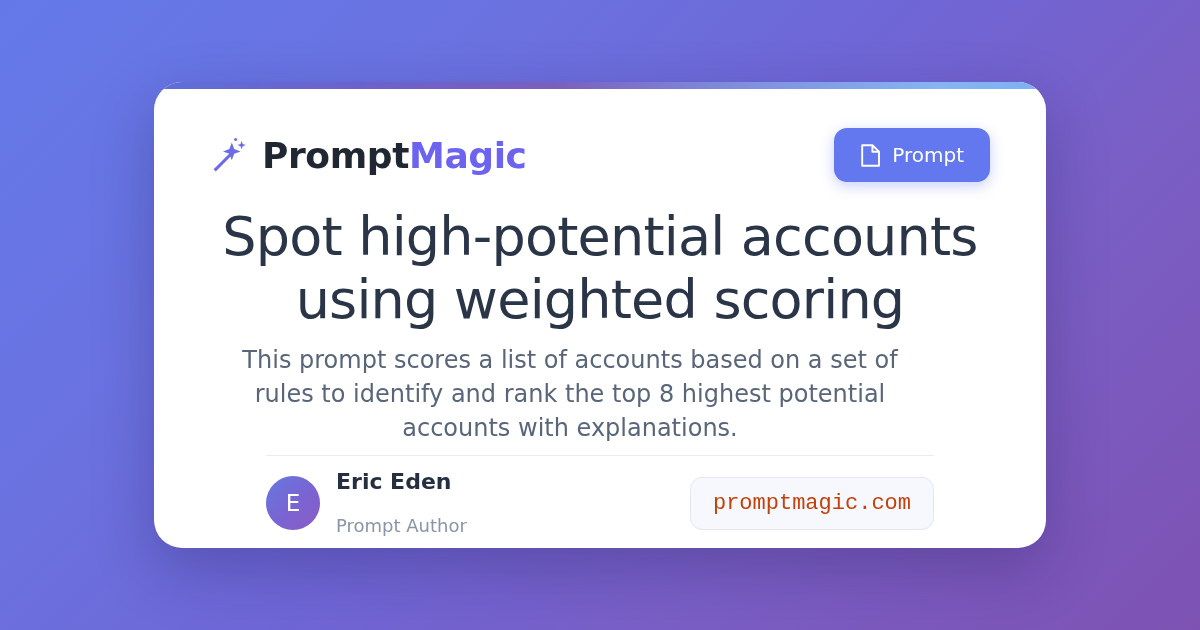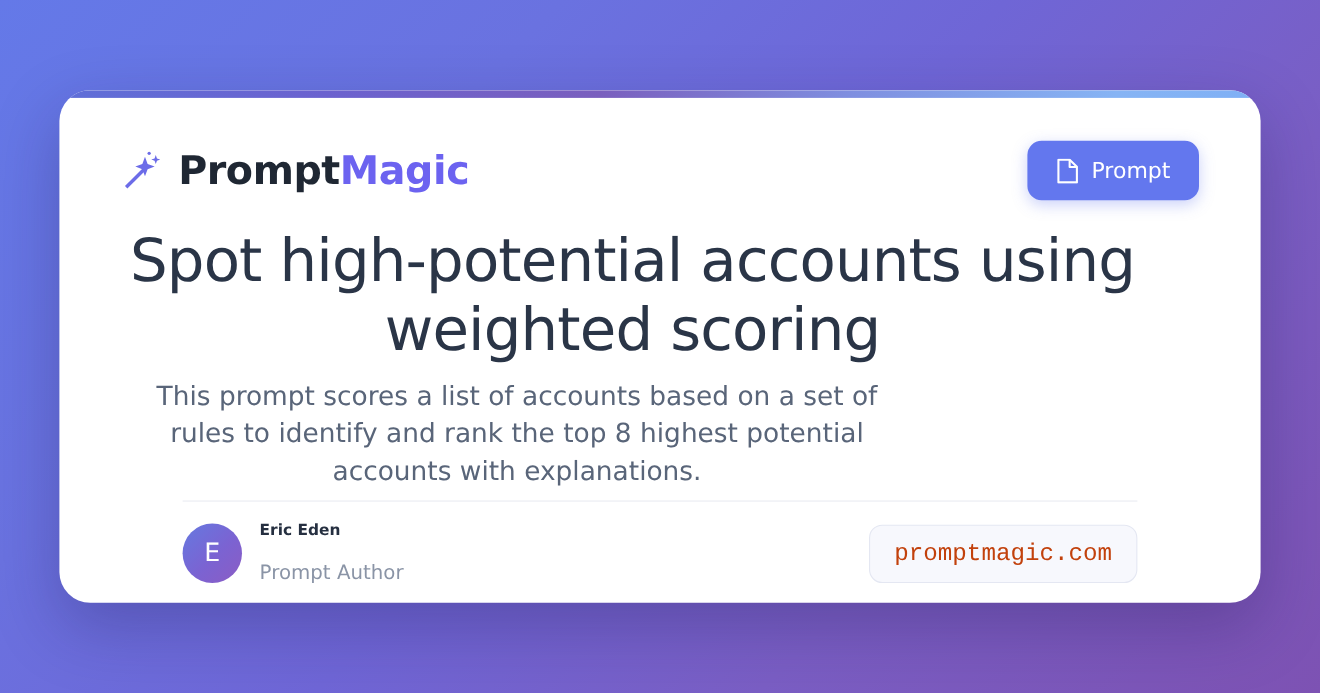--- a/index.html
+++ b/index.html
@@ -18,21 +18,21 @@
         #7a5ec4 72%,
         #7d52b3 100%);
     display:flex;
     align-items:center;
     justify-content:center;
   }
 
   
   .card {
     position:relative;
-    width:1092px;
+    width:892px;
     height:466px;
     background:#ffffff;
     border-radius:28px;
     box-shadow:0 22px 60px rgba(30,20,80,.28);
     padding:0 56px;
     display:flex;
     flex-direction:column;
     overflow:hidden;
   }
 
@@ -158,21 +158,21 @@
     color:#fff;
     font-size:23px;
     display:flex;
     align-items:center;
     justify-content:center;
     flex:none;
     font-family:"DejaVu Sans", sans-serif;
   }
 
   .author-name {
-    font-size:14px;
+    font-size:22px;
     font-weight:700;
     color:#252f40;
     line-height:1.3;
     font-family:"DejaVu Sans", sans-serif;
   }
   .author-role {
     font-size:18px;
     color:#8a94a6;
     line-height:1.35;
     font-family:"DejaVu Sans", sans-serif;

